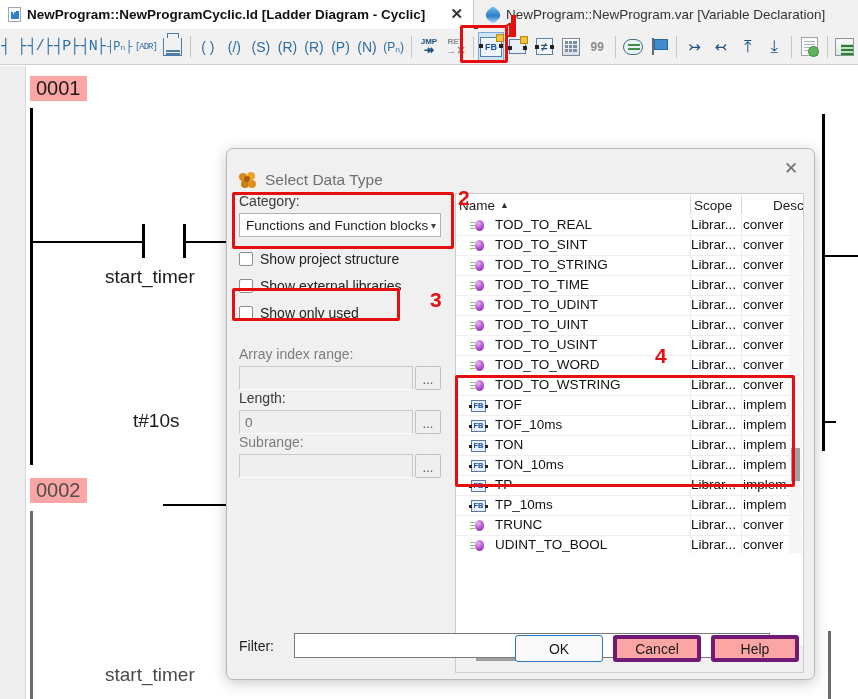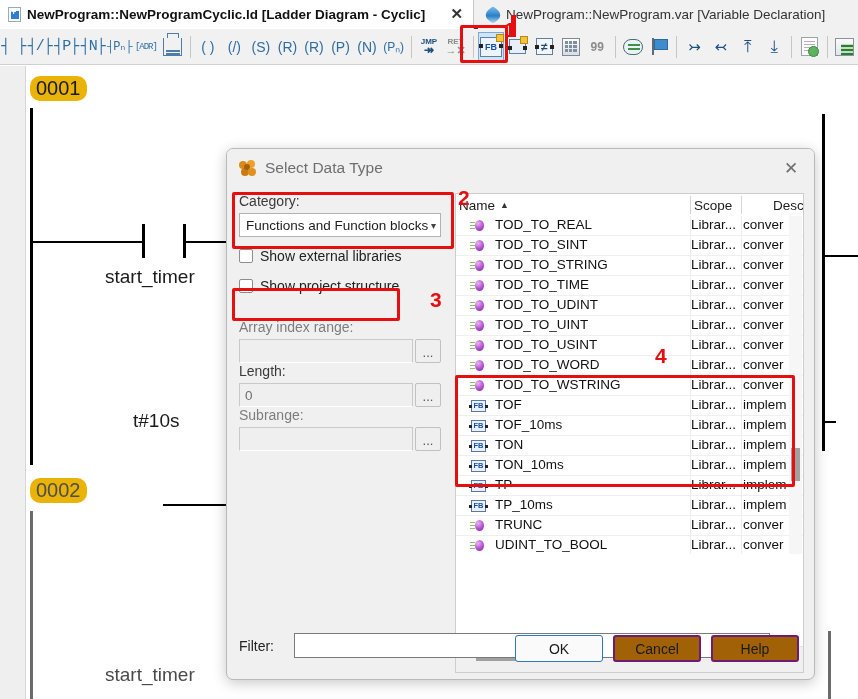--- a/index.html
+++ b/index.html
@@ -115,42 +115,41 @@
     position:absolute; left:0; top:66px; width:858px; height:633px;
     background:#ffffff;
     overflow:hidden;
   }
   #gutter {
     position:absolute; left:0; top:0; width:26px; height:633px;
     background:#efefef; border-right:1px solid #d6d6d6;
   }
   .rungno {
     position:absolute; font-size:20px; color:#1b1b1b;
-    background:#eab308; padding:1px 6px;
+    background:#fca5a5; padding:1px 6px;
     font-family:"Liberation Sans", sans-serif;
-    border-radius:10px;
   }
   .railv { position:absolute; background:#000; width:3px; }
   .railv.dim { background:#6b6b6b; }
   .wireh { position:absolute; background:#000; height:2px; }
   .contact-bar { position:absolute; background:#000; width:3px; }
   .lbl { position:absolute; font-size:19px; color:#1b1b1b; white-space:nowrap; }
   .lbl.dim { color:#4a4a4a; }
 
   
   #dialog {
     position:absolute; left:226px; top:148px; width:589px; height:532px;
     background:#f0f0f0;
     border:1px solid #b9b9b9;
     border-radius:7px;
     box-shadow:0 3px 14px rgba(0,0,0,.22);
     overflow:hidden;
   }
   #dlg-titlebar {
-    position:absolute; left:0; top:0; width:100%; height:38px;
+    position:absolute; left:0; top:12px; width:100%; height:38px;
     background:#f0f0f0;
     display:flex; align-items:center; padding-left:12px; gap:9px;
   }
   #dlg-title { font-size:15.5px; color:#6e6e6e; }
   .flower { width:17px;height:17px;position:relative; }
   .flower span{position:absolute;width:8px;height:8px;border-radius:50%;background:#e8961f;}
   .flower span:nth-child(1){left:0;top:1px;background:#d98a1b;}
   .flower span:nth-child(2){left:8px;top:0;background:#eda02a;}
   .flower span:nth-child(3){left:2px;top:8px;background:#c97c13;}
   .flower span:nth-child(4){left:9px;top:8px;background:#e0911c;}
@@ -239,21 +238,21 @@
     content:""; position:absolute; left:2px; top:6px; width:15px; height:15px;
     border:3px solid #8a8a8a; border-radius:50%; border-right-color:transparent; border-bottom-color:transparent;
     transform:rotate(35deg);
   }
   #filter-refresh:after{
     content:""; position:absolute; right:1px; top:4px;
     border-left:5px solid transparent; border-right:5px solid transparent; border-top:7px solid #8a8a8a;
   }
   .dbtn {
     position:absolute; top:634px; height:27px; width:88px;
-    background:#a16207; border:2px solid #701a75; border-radius:3px;
+    background:#fca5a5; border:4px solid #701a75; border-radius:3px;
     font-size:14px; color:#1a1a1a;
     display:flex; align-items:center; justify-content:center;
   }
   .dbtn.primary { border:1.6px solid #2b7ac0; background:#fafafa; }
 
   
   .ann {
     position:absolute; border:3.5px solid #e60f0f; border-radius:2px;
     pointer-events:none;
   }
@@ -431,27 +430,31 @@
   </div>
   <div id="dlg-close">✕</div>
 
   <div id="left-pane">
     <div class="field-label">Category:</div>
     <div id="category-combo">
       <span class="cv">Functions and Function blocks</span>
       <span class="chev">▾</span>
     </div>
 
+    <div class="cbrow" style="margin-top:14px">
+      <span class="cbbox"></span>
+      <span class="cbtext">Show project structure</span>
+    </div>
     <div class="cbrow">
       <span class="cbbox"></span>
       <span class="cbtext">Show external libraries</span>
     </div>
-    <div class="cbrow" style="margin-top:14px">
+    <div class="cbrow">
       <span class="cbbox"></span>
-      <span class="cbtext">Show project structure</span>
+      <span class="cbtext">Show only used</span>
     </div>
 
     <div class="grp" style="margin-top:25px">
       <div class="field-label" style="color:#7d7d7d">Array index range:</div>
       <div class="inputrow">
         <div class="txtinput"></div>
         <div class="ellbtn">...</div>
       </div>
     </div>
 

